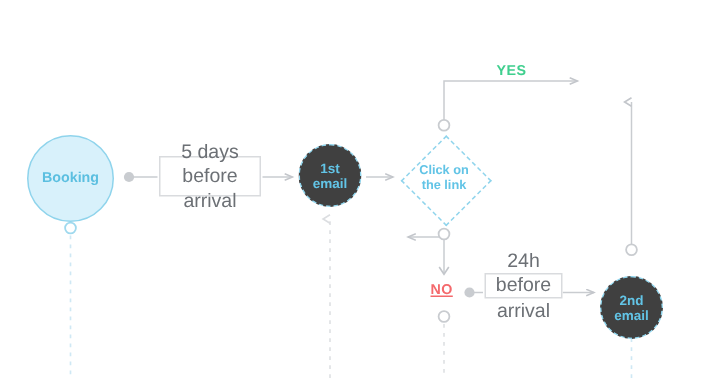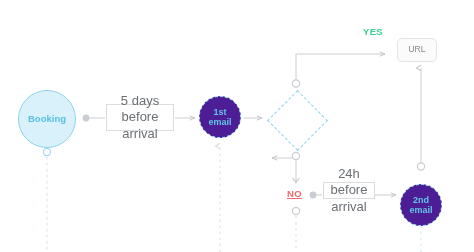--- a/index.html
+++ b/index.html
@@ -49,21 +49,21 @@
     color: #5bbfe0;
     font-size: 9.5px;
     font-weight: bold;
   }
 
   
   .node-email {
     width: 42px;
     height: 42px;
     border-radius: 50%;
-    background: #4c1d95;
+    background: #404040;
     border: 1.3px dashed #8fd4ec;
   }
   .node-email .lbl {
     color: #62c4e6;
     font-size: 9px;
     font-weight: bold;
   }
   .node-email1 { left: 199px; top: 96px; }
   .node-email2 { left: 400px; top: 184px; }
 
@@ -125,21 +125,21 @@
   .label-5days { left: 106px; top: 104px; width: 68px; height: 27px; }
   .label-24h   { left: 323px; top: 182px; width: 52px; height: 17px; }
 
   
   .branch-label {
     position: absolute;
     font-size: 9.5px;
     font-weight: bold;
     letter-spacing: 0.3px;
   }
-  .branch-yes { left: 331px; top: 26px; color: #3fcf8e; margin-left: 32px; }
+  .branch-yes { left: 331px; top: 42px; color: #3fcf8e; }
   .branch-no  { left: 287px; top: 188px; color: #f4696c; text-decoration: underline; }
 </style>
 </head>
 <body>
 
 <div id="canvas">
 
   <svg class="layer" viewBox="0 0 474 252">
     <defs>
       <marker id="arrowGray" markerWidth="7" markerHeight="7" refX="5.6" refY="2.6" orient="auto" markerUnits="userSpaceOnUse">
@@ -214,25 +214,26 @@
 
   <div class="node node-email node-email1">
     <span class="lbl">
       <span>1st</span><br>
       <span>email</span>
     </span>
   </div>
 
   <div class="node node-diamond">
     <span class="dia"></span>
-  </div>
-
-  <div class="node node-url">
-    <span class="lbl">URL</span>
-  </div>
+    <span class="lbl">
+      <span>Click on</span><br>
+      <span>the link</span>
+    </span>
+  </div>
+
 
   <div class="node node-email node-email2">
     <span class="lbl">
       <span>2nd</span><br>
       <span>email</span>
     </span>
   </div>
 
   <div class="label-box label-5days">
     <span>

